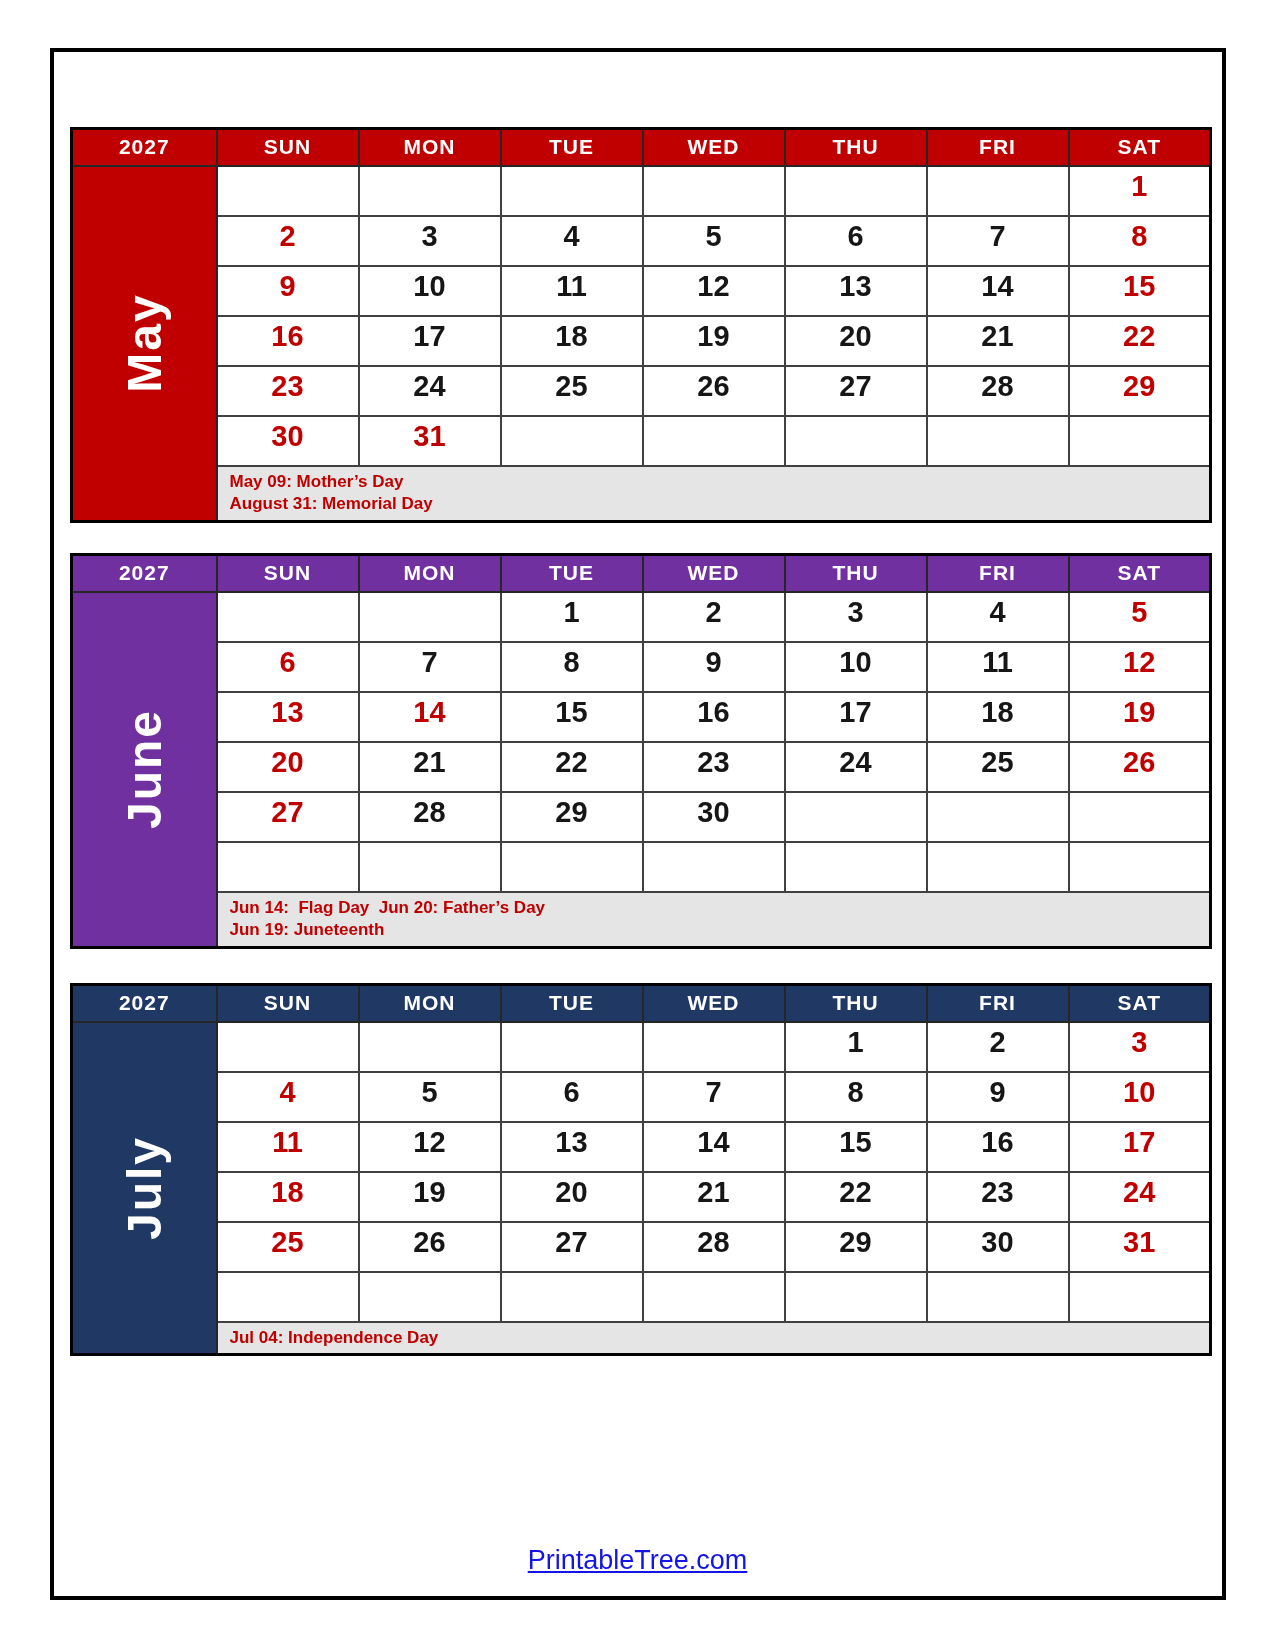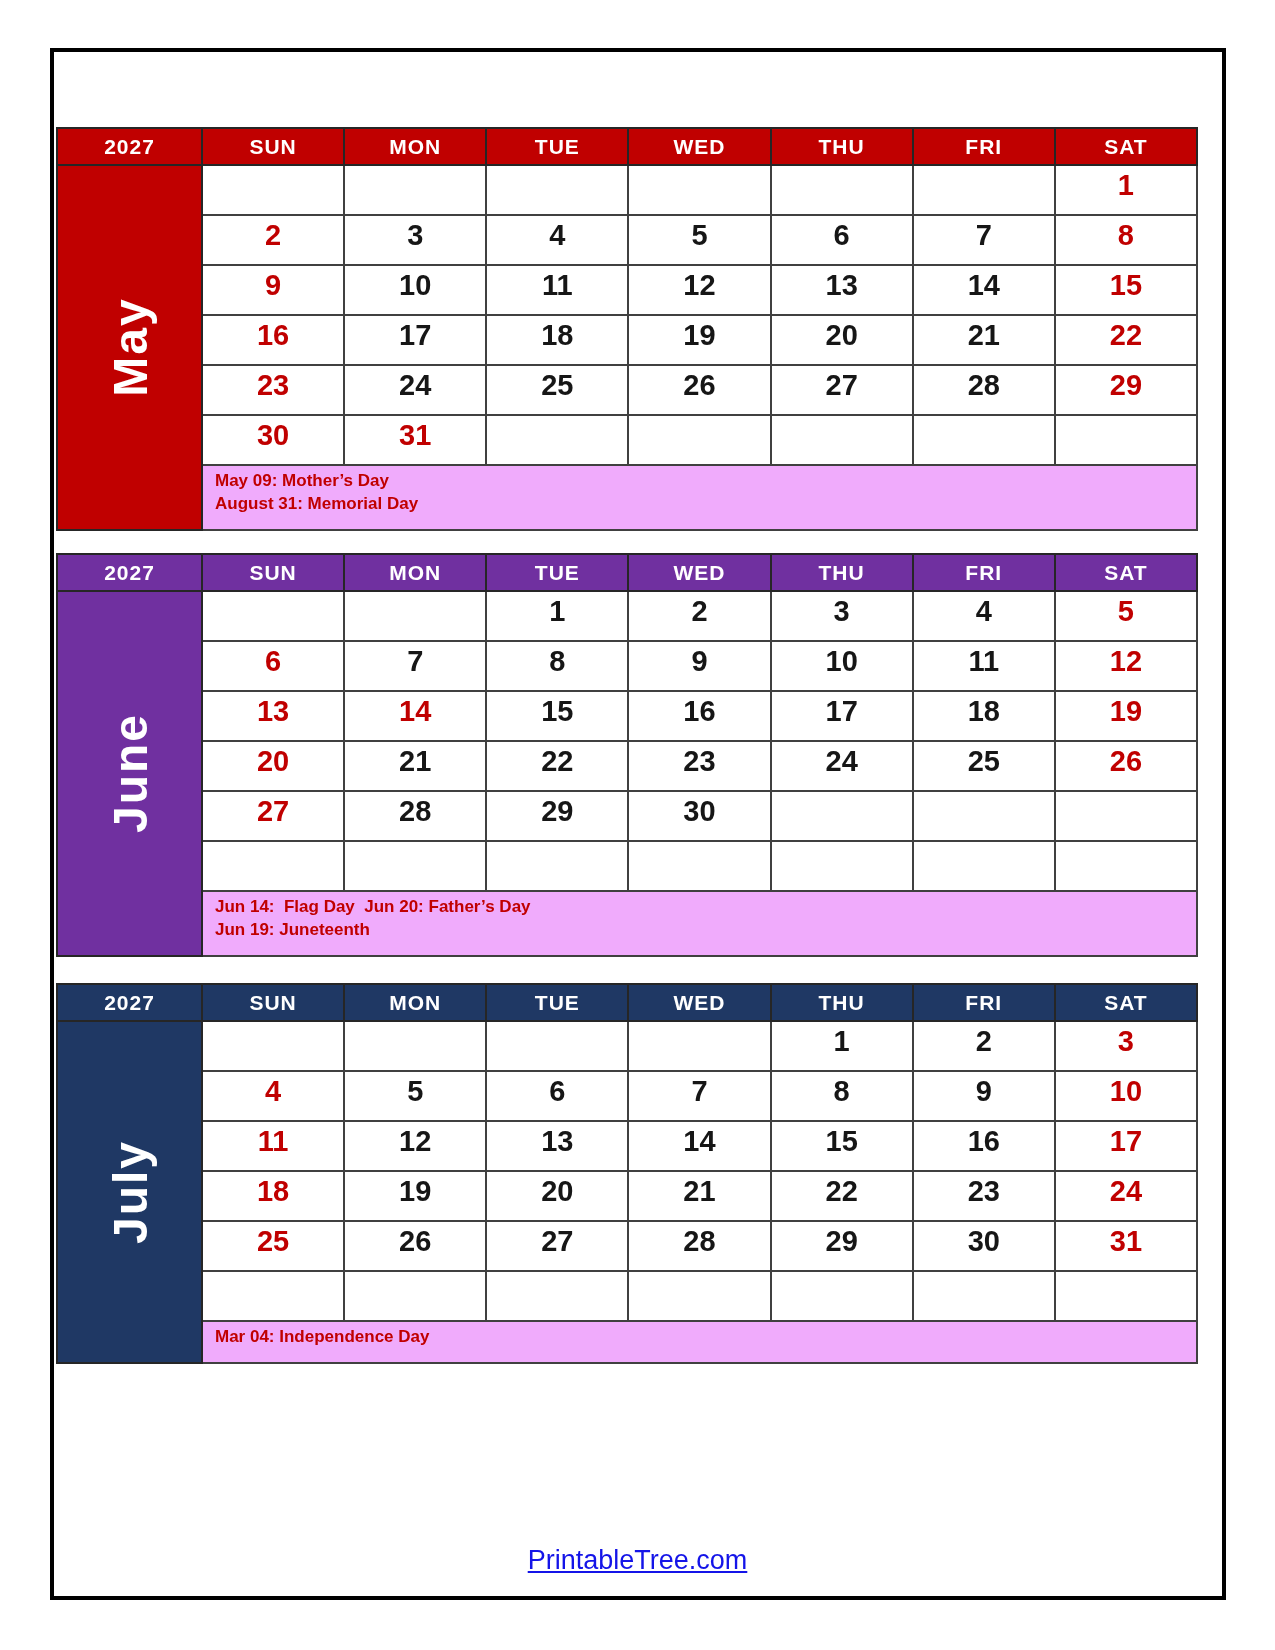--- a/index.html
+++ b/index.html
@@ -6,23 +6,23 @@
   body {
     width:1275px; height:1650px; background:#ffffff; position:relative;
     font-family:"Liberation Sans","DejaVu Sans",sans-serif;
     overflow:hidden;
   }
   .frame {
     position:absolute; left:50px; top:48px; width:1176px; height:1552px;
     border:4px solid #000; box-sizing:border-box; pointer-events:none;
   }
   .month-table {
-    position:absolute; left:56px; width:1142px;
+    position:absolute; left:70px; width:1142px;
     border-collapse:collapse; table-layout:fixed;
-    border:1px solid #000000;
+    border:3px solid #000000;
   }
   .month-0 { top:127px; }
   .month-1 { top:553px; }
   .month-2 { top:983px; }
   col.col-side { width:145px; }
   td { box-sizing:border-box; }
   .header-row td {
     background:var(--accent); color:#fff; font-weight:bold; text-align:center;
     height:37px; font-size:21px; letter-spacing:1px;
     border:2px solid #262626; padding:0; vertical-align:middle;
@@ -37,22 +37,22 @@
   .side-cell {
     background:var(--accent); border:2px solid #262626; position:relative;
   }
   .vertical-month {
     position:absolute; top:50%; left:50%;
     transform:translate(-50%,-50%) rotate(-90deg);
     color:#fff; font-size:48px; font-weight:bold; white-space:nowrap;
     letter-spacing:2px;
   }
   .notes-cell {
-    border:2px solid #404040; background:#f0abfc;
-    vertical-align:top; padding:4px 8px 13px 12px;
+    border:2px solid #404040; background:#e5e5e5;
+    vertical-align:top; padding:4px 8px 4px 12px;
   }
   .note-line {
     color:var(--holiday-red,#C00000); font-weight:bold; font-size:17px;
     line-height:1.35; white-space:pre-wrap;
   }
   .footer {
     position:absolute; top:1545px; left:0; width:1275px; text-align:center;
   }
   .footer-link {
     color:var(--link-blue,#1414E8); font-size:27px; text-decoration:underline;
@@ -297,21 +297,21 @@
             <td class="day-cell"></td>
             <td class="day-cell"></td>
             <td class="day-cell"></td>
             <td class="day-cell"></td>
             <td class="day-cell"></td>
             <td class="day-cell"></td>
             <td class="day-cell"></td>
           </tr>
           <tr class="notes-row">
             <td colspan="7" class="notes-cell">
-              <div class="note-line">Mar 04: Independence Day</div>
+              <div class="note-line">Jul 04: Independence Day</div>
             </td>
           </tr>
         </tbody>
   </table>
 </div>
   <div class="footer">
     <a class="footer-link">PrintableTree.com</a>
   </div>
 </div>
 

